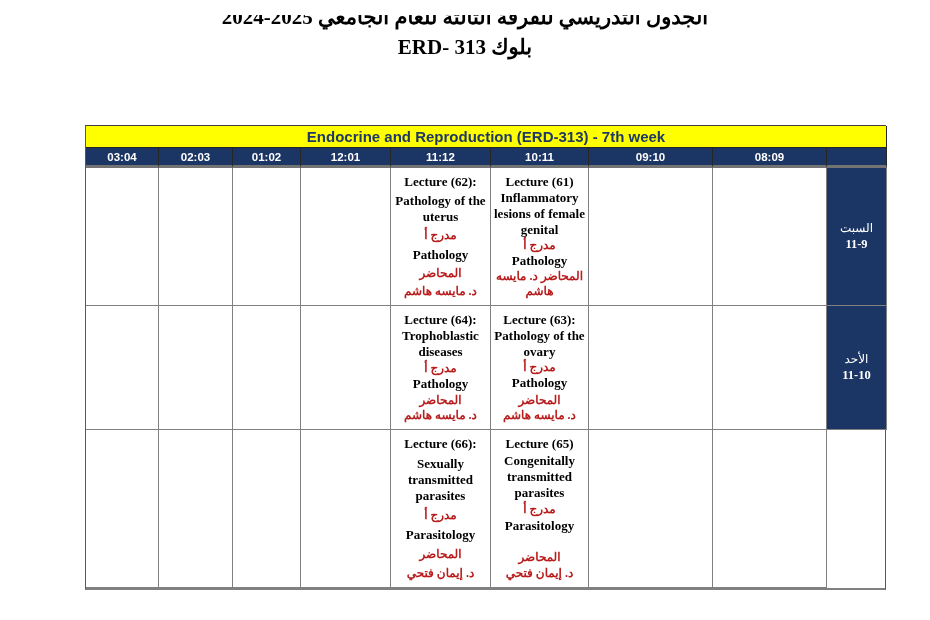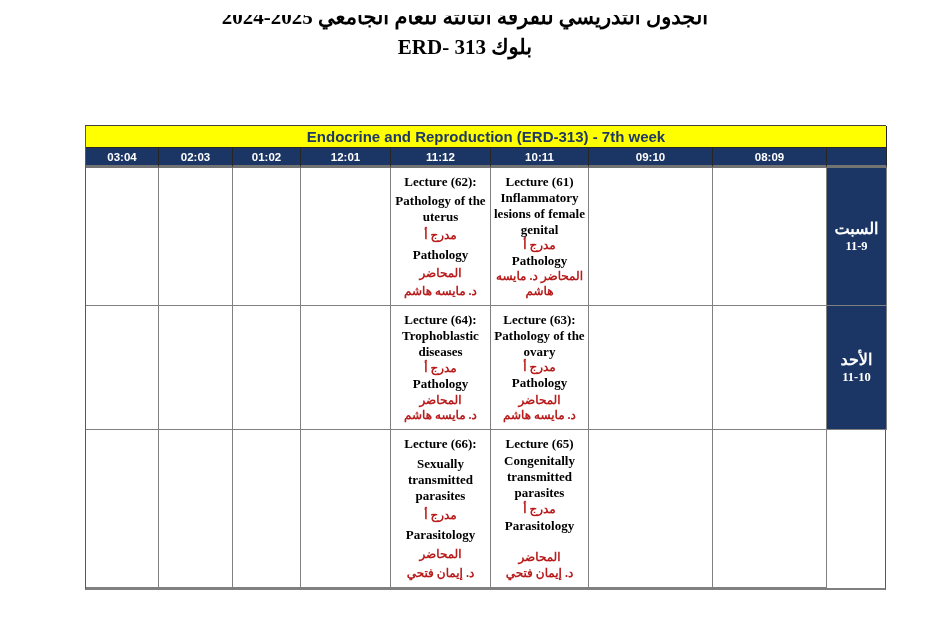--- a/index.html
+++ b/index.html
@@ -47,21 +47,21 @@
     border-right:1px solid #262626; border-bottom:3px solid #737373;
     font-family:"Liberation Sans", sans-serif;
     font-weight:bold; font-size:11.5px;
     display:flex; align-items:center; justify-content:center;
   }
   .day {
     background:#1B3564; color:#ffffff;
     display:flex; flex-direction:column; align-items:center; justify-content:center;
     gap:1px;
   }
-  .day-name { font-weight:bold; font-size:16px; direction:rtl; }
+  .day-name { font-weight:normal; font-size:12px; direction:rtl; }
   .day-date { font-weight:bold; font-size:12.5px; font-family:"Liberation Serif", serif; }
   .lec { padding:6px 2px;justify-content:space-between; }
   .en { font-weight:bold; font-size:13px; line-height:16px; color:#000; }
   .ar { font-weight:bold; font-size:12px; line-height:15px; color:#b91c1c; direction:rtl; }
   .gap { height:13px; }
 </style>
 </head>
 <body>
 
 <div class="page">

